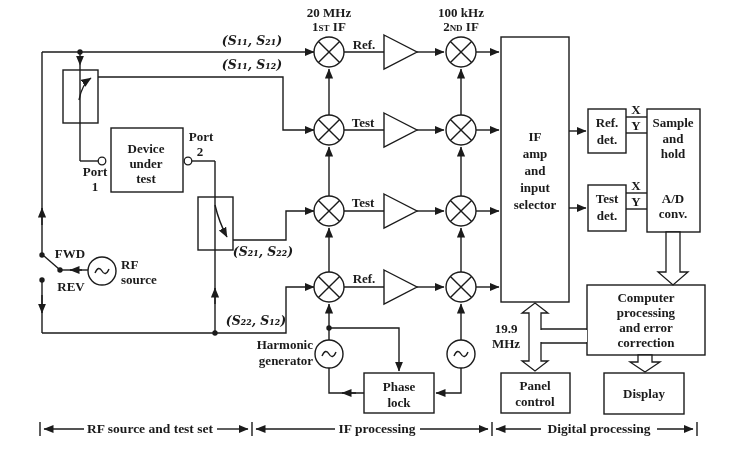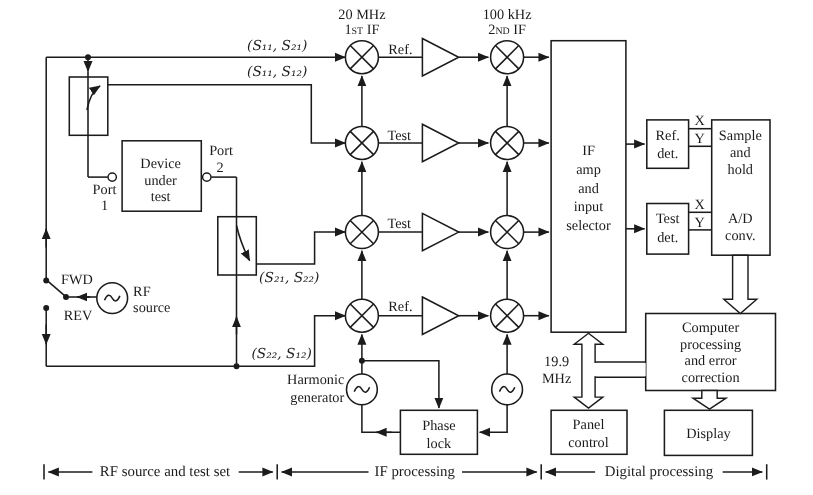--- a/index.html
+++ b/index.html
@@ -1,16 +1,16 @@
 <!DOCTYPE html>
 <html><head>
 <meta charset="utf-8">
 <style>
   html,body{margin:0;padding:0;background:#fff;}
-  #stage{width:739px;height:450px;background:#ffffff;position:relative;overflow:hidden;}
+  #stage{width:739px;height:450px;background:#ffffff;position:relative;overflow:hidden;font-weight:bold;}
   svg text{font-family:"Liberation Serif",serif;font-size:13px;fill:#1b1b1b;}
   svg text.sc{font-variant:small-caps;}
   svg text.it{font-family:"DejaVu Serif",serif;font-style:italic;font-size:12.5px;}
   svg text.mid{text-anchor:middle;}
   svg text.end{text-anchor:end;}
   svg text.sec{font-size:13.5px;}
   .wire{stroke:#1b1b1b;stroke-width:1.4;fill:none;}
   .box{fill:#ffffff;stroke:#1b1b1b;stroke-width:1.4;}
   .hollow{fill:#ffffff;stroke:#1b1b1b;stroke-width:1.3;}
   .dot{fill:#1b1b1b;stroke:none;}

